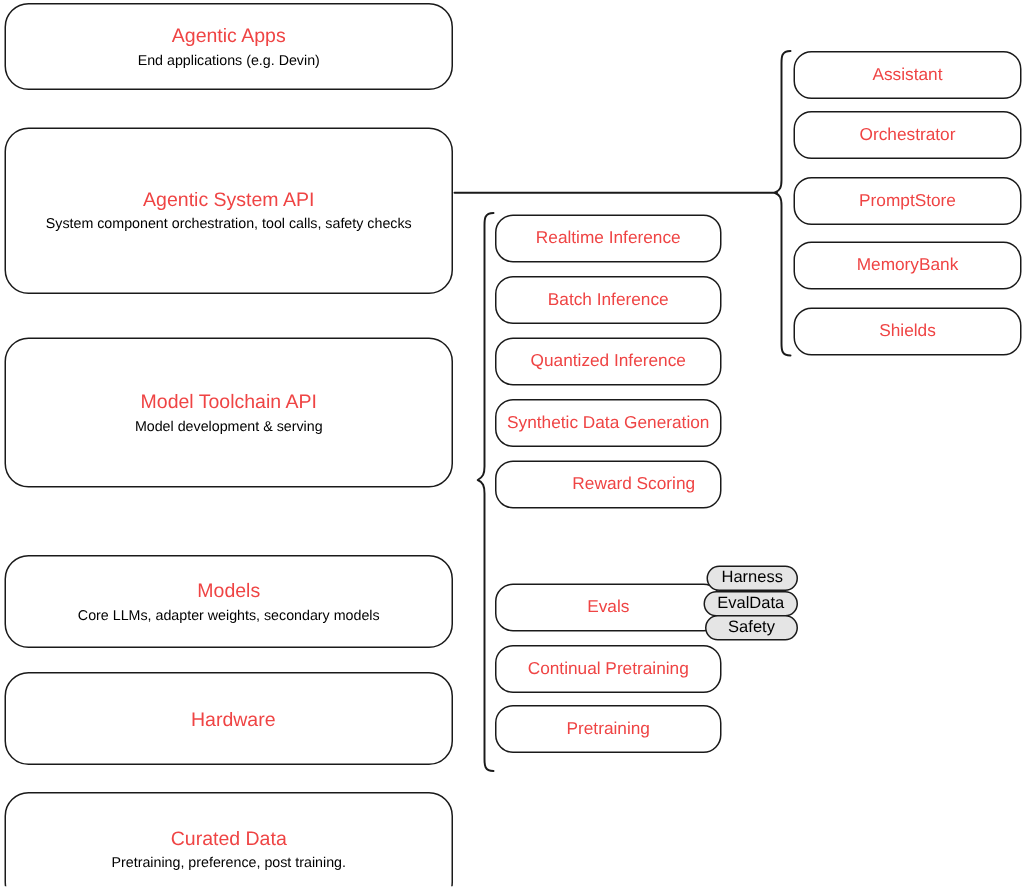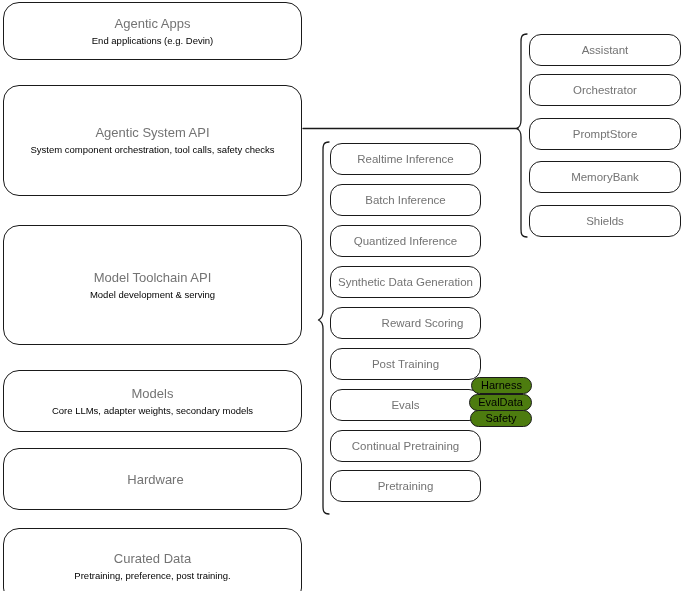--- a/index.html
+++ b/index.html
@@ -29,21 +29,21 @@
     display: flex;
     flex-direction: column;
     align-items: center;
     justify-content: center;
     text-align: center;
     padding: 2px 6px;
   }
   .box .title {
     font-size: 13px;
     line-height: 17px;
-    color: #737373;
+    color: #ef4444;
     white-space: nowrap;
     text-align: center;
   }
   .box .subtitle {
     font-size: 9.5px;
     line-height: 14px;
     color: #000;
     margin-top: 2px;
     white-space: nowrap;
   }
@@ -72,21 +72,21 @@
     border-radius: 12px;
   }
   .right-box .title { font-size: 11.5px; line-height: 15px; }
 
   
   .pill {
     position: absolute;
     box-sizing: border-box;
     border: 1.3px solid #1a1a1a;
     border-radius: 9px;
-    background: #4d7c0f;
+    background: #e5e5e5;
     display: flex;
     align-items: center;
     justify-content: center;
     font-size: 11px;
     line-height: 13px;
     height: 17px;
     white-space: nowrap;
     z-index: 5;
   }
 
@@ -137,21 +137,21 @@
   <div class="box layer-box" style="top:2px; height:58px;">
     <div class="title">Agentic Apps</div>
     <div class="subtitle">End applications (e.g. Devin)</div>
   </div>
 
   <div class="box layer-box" style="top:85px; height:111px;">
     <div class="title">Agentic System API</div>
     <div class="subtitle">System component orchestration, tool calls, safety checks</div>
   </div>
 
-  <div class="box layer-box" style="top:225px; height:120px;">
+  <div class="box layer-box" style="top:225px; height:100px;">
     <div class="title">Model Toolchain API</div>
     <div class="subtitle">Model development &amp; serving</div>
   </div>
 
   <div class="box layer-box" style="top:370px; height:62px;">
     <div class="title">Models</div>
     <div class="subtitle">Core LLMs, adapter weights, secondary models</div>
   </div>
 
   <div class="box layer-box" style="top:448px; height:62px;padding-left:12px;">
@@ -171,23 +171,20 @@
   </div>
   <div class="box mid-box" style="top:225px;">
     <div class="title">Quantized Inference</div>
   </div>
   <div class="box mid-box" style="top:266px;">
     <div class="title">Synthetic Data Generation</div>
   </div>
   <div class="box mid-box" style="top:307px;padding-left:40px;">
     <div class="title">Reward Scoring</div>
   </div>
-  <div class="box mid-box" style="top:348px;">
-    <div class="title">Post Training</div>
-  </div>
   <div class="box mid-box" style="top:389px;">
     <div class="title">Evals</div>
   </div>
   <div class="box mid-box" style="top:430px;">
     <div class="title">Continual Pretraining</div>
   </div>
   <div class="box mid-box" style="top:470px;">
     <div class="title">Pretraining</div>
   </div>
 

